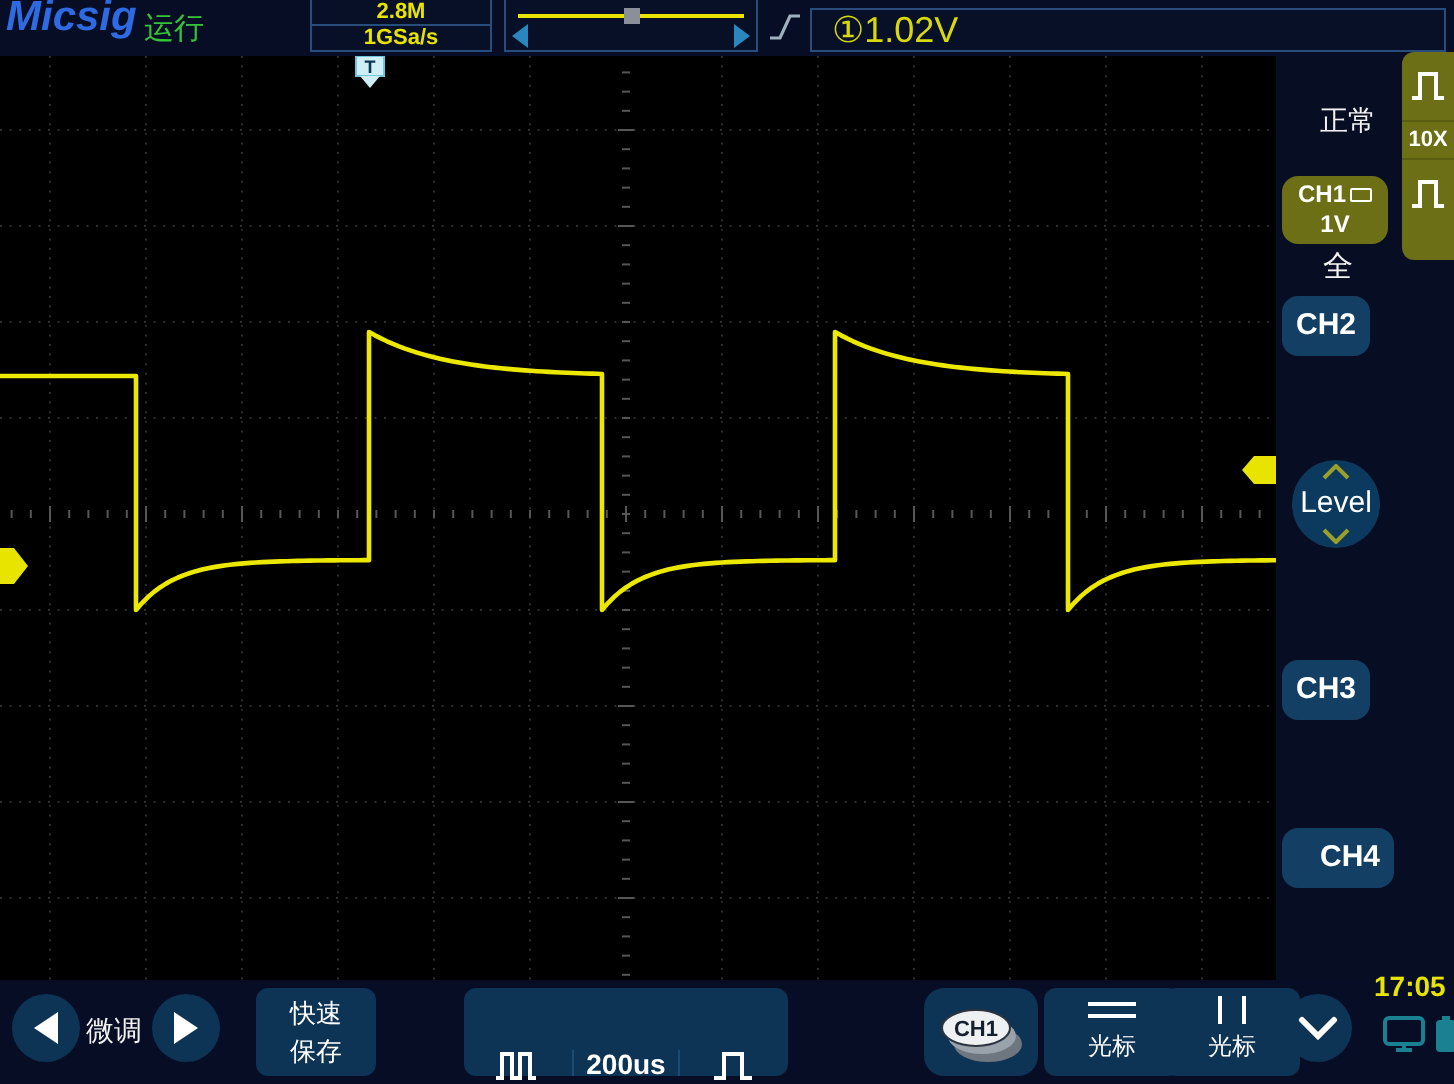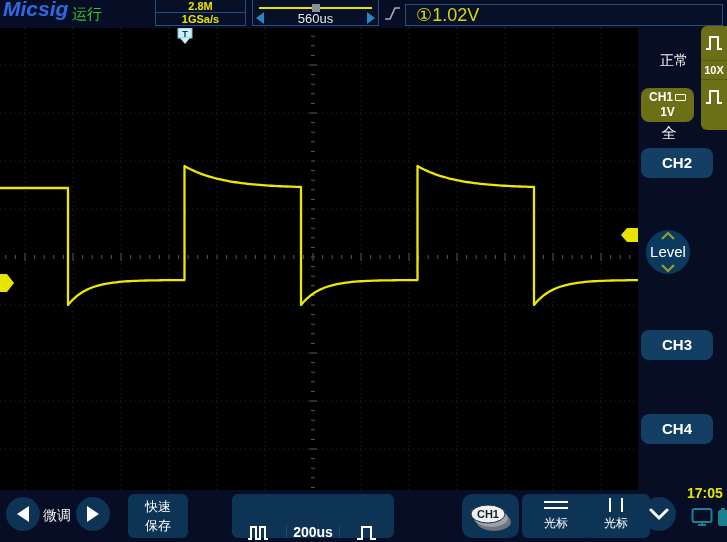--- a/index.html
+++ b/index.html
@@ -28,23 +28,23 @@
            box-sizing:border-box;background:#081027;font-size:18px;color:#d8d80a;line-height:20px;padding-left:10px;}
   
   .screen{position:absolute;left:0;top:28px;width:638px;height:462px;background:#000;}
   
   .sidebar{position:absolute;left:638px;top:28px;width:89px;height:462px;background:#070e24;}
   .trigmode{position:absolute;left:650px;top:52px;width:38px;text-align:right;font-size:14px;color:#f2f2f2;}
   .ch1btn{position:absolute;left:641px;top:88px;width:53px;height:34px;border-radius:8px;background:#6c6f15;
           color:#fff;font-size:12px;font-weight:bold;text-align:center;line-height:15px;padding-top:2px;box-sizing:border-box;}
   .cplicon{display:inline-block;width:9px;height:5px;border:1px solid #fff;border-radius:1px;margin-left:2px;}
   .bwfull{position:absolute;left:650px;top:124px;width:38px;text-align:center;font-size:15px;color:#f2f2f2;}
-  .chbtn{position:absolute;left:641px;width:72px;height:30px;border-radius:8px;background:#123f63;
+  .chbtn{position:absolute;left:641px;width:44px;height:30px;border-radius:8px;background:#123f63;
          color:#fff;font-size:15px;font-weight:bold;text-align:center;line-height:30px;}
-  .ch2{top:148px;} .ch3{top:330px;} .ch4{top:414px;}
+  .ch2{top:148px;} .ch3{top:330px;} .ch4{top:414px;padding-left:12px;}
   .levelbtn{position:absolute;left:646px;top:230px;width:44px;height:44px;border-radius:50%;background:#0c3a5e;
             color:#fff;font-size:15px;text-align:center;line-height:44px;}
   .levelbtn svg{position:absolute;left:14px;}
   
   .olivepanel{position:absolute;left:701px;top:26px;width:26px;height:104px;background:#6c6f15;
               border-radius:6px 0 0 6px;}
   .olivepanel .cell{height:34px;display:flex;align-items:center;justify-content:center;}
   .olivepanel .mid{height:18px;line-height:18px;text-align:center;font-size:11px;font-weight:bold;color:#fff;
                    border-top:1px solid #5a5d10;border-bottom:1px solid #5a5d10;}
   
@@ -87,21 +87,20 @@
       <div class="acqrow">2.8M</div>
       <div class="acqrow r2">1GSa/s</div>
     </div>
 
     <div class="tbbox">
       <div class="tbslider">
         <div class="tbthumb"></div>
       </div>
       <div class="arr left"></div>
       <div class="arr right"></div>
-      <div class="tbrow">560us</div>
     </div>
 
     <div class="slopeicon">
       <svg width="18" height="18">
           <polyline points="1,14 6,14 11,3 16,3" fill="none" stroke="#9fb0bf" stroke-width="1.6"></polyline>
         </svg>
     </div>
 
     <div class="trigbox">
       <span>①1.02V</span>

